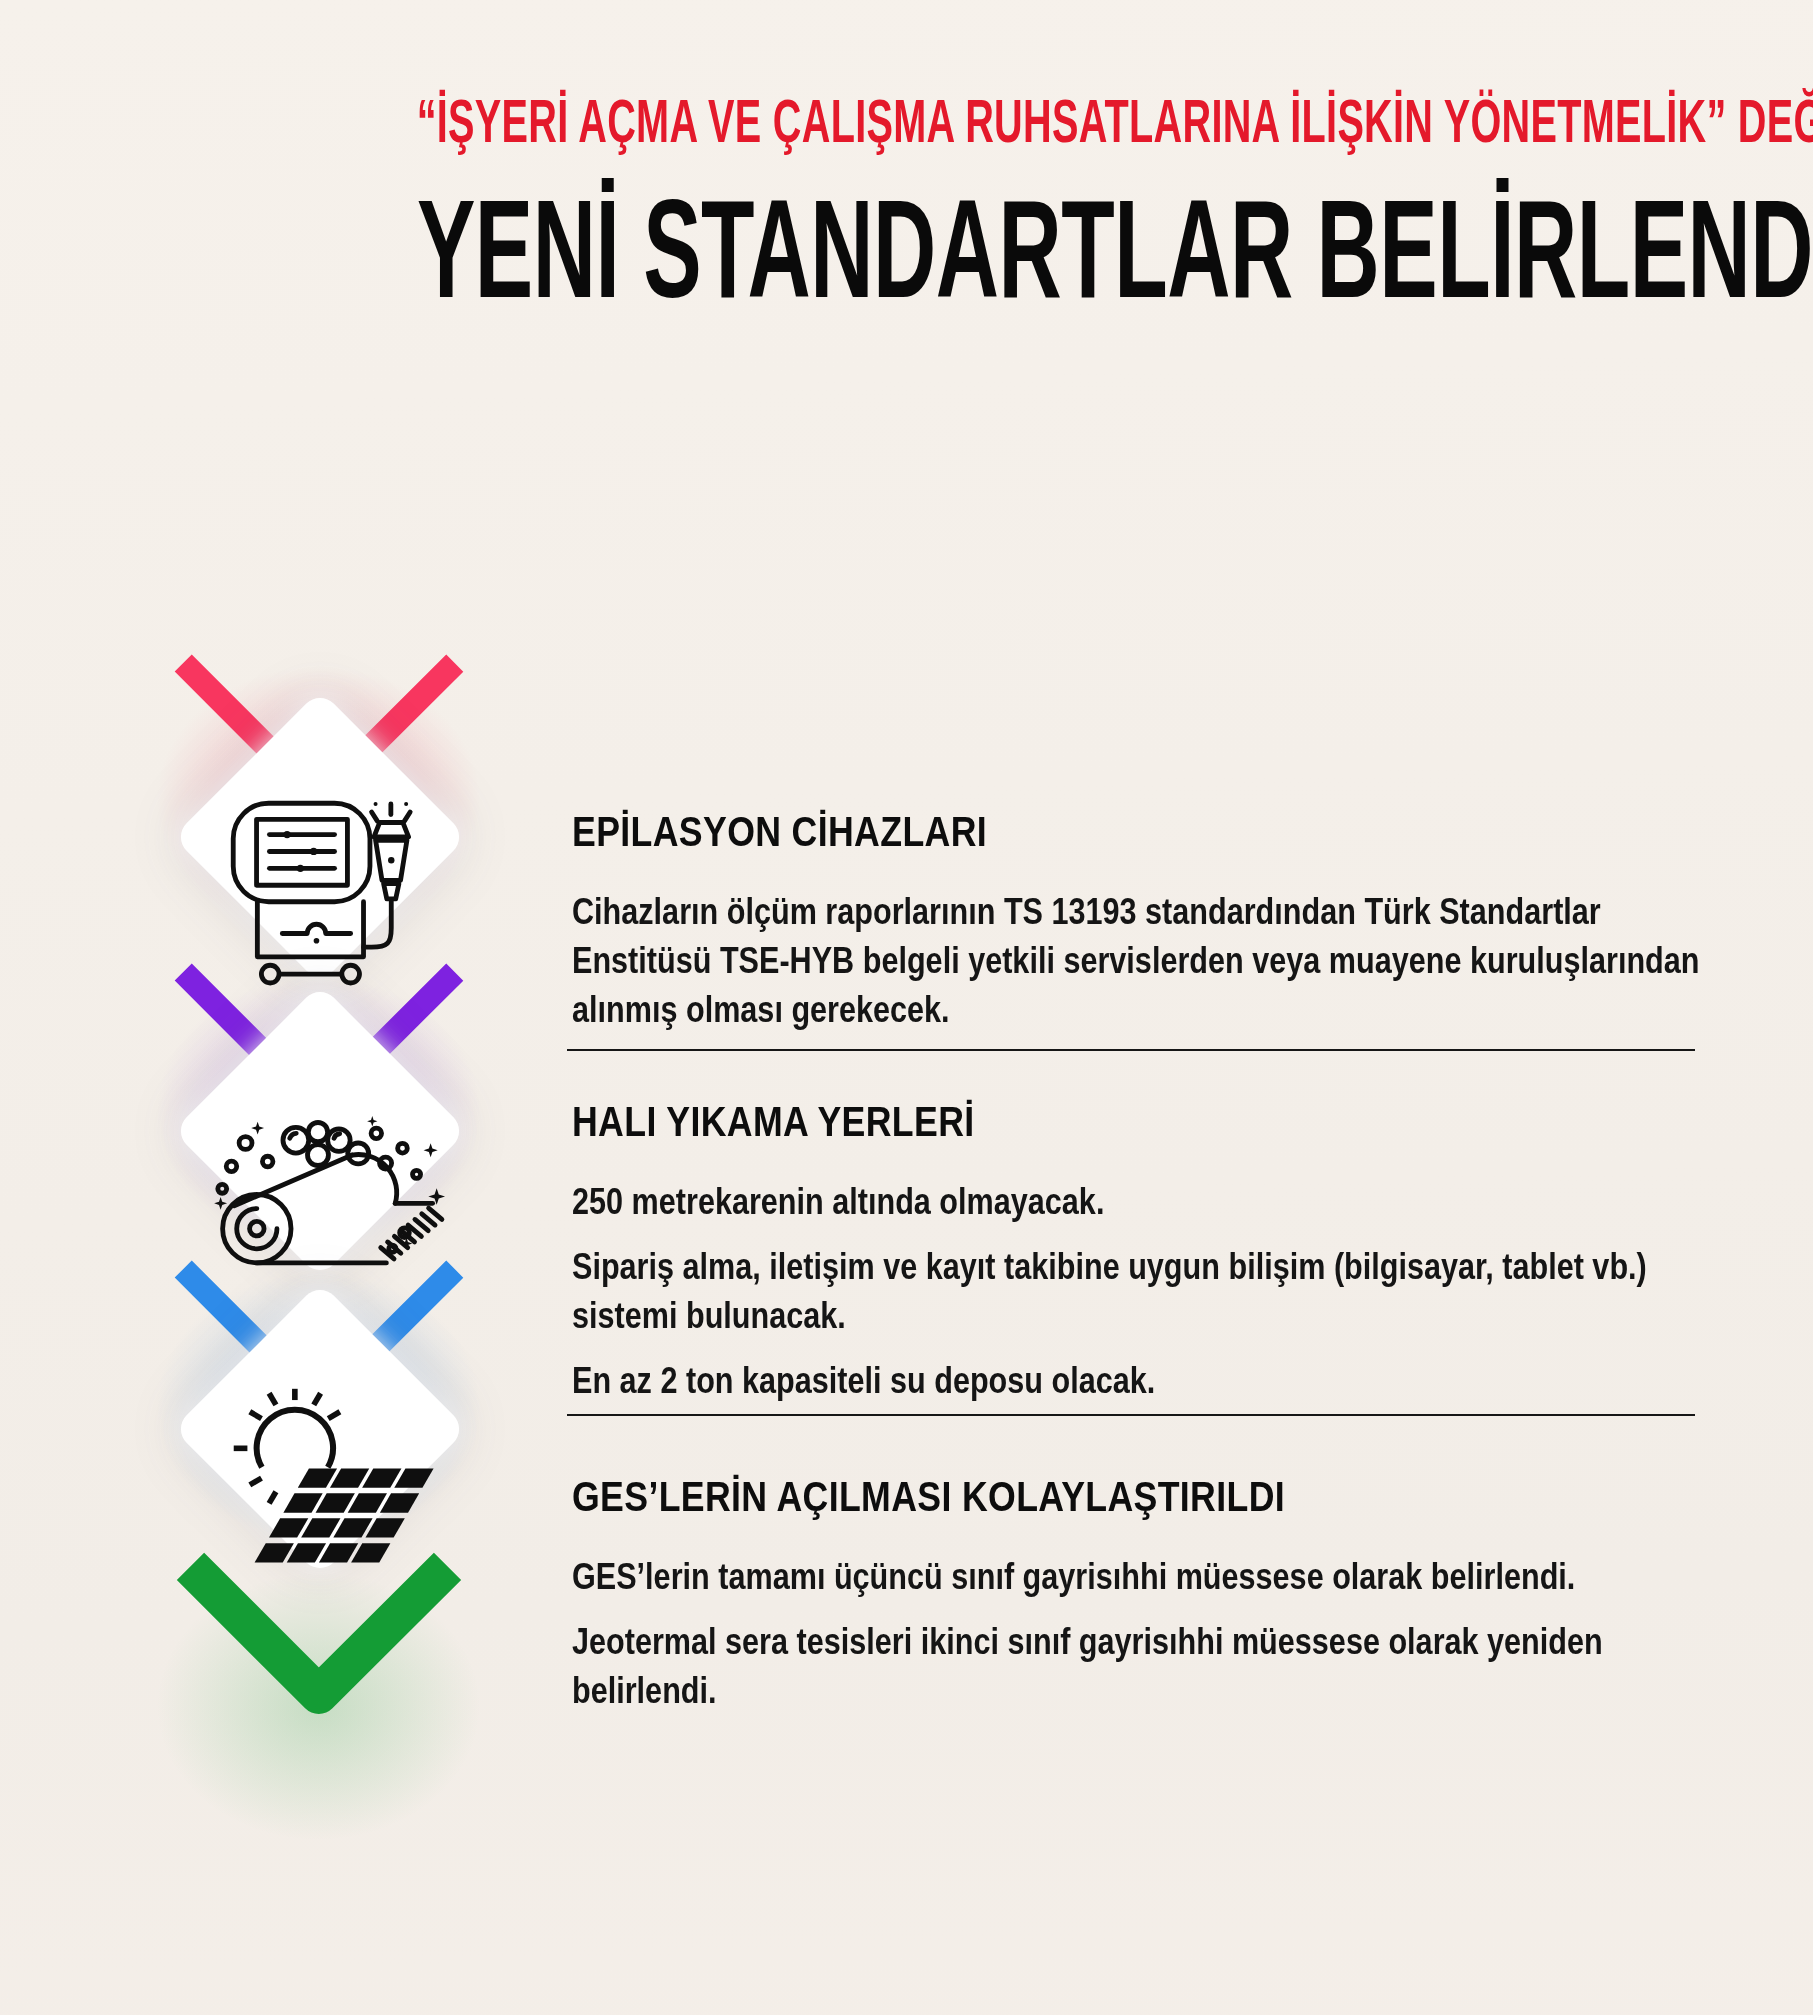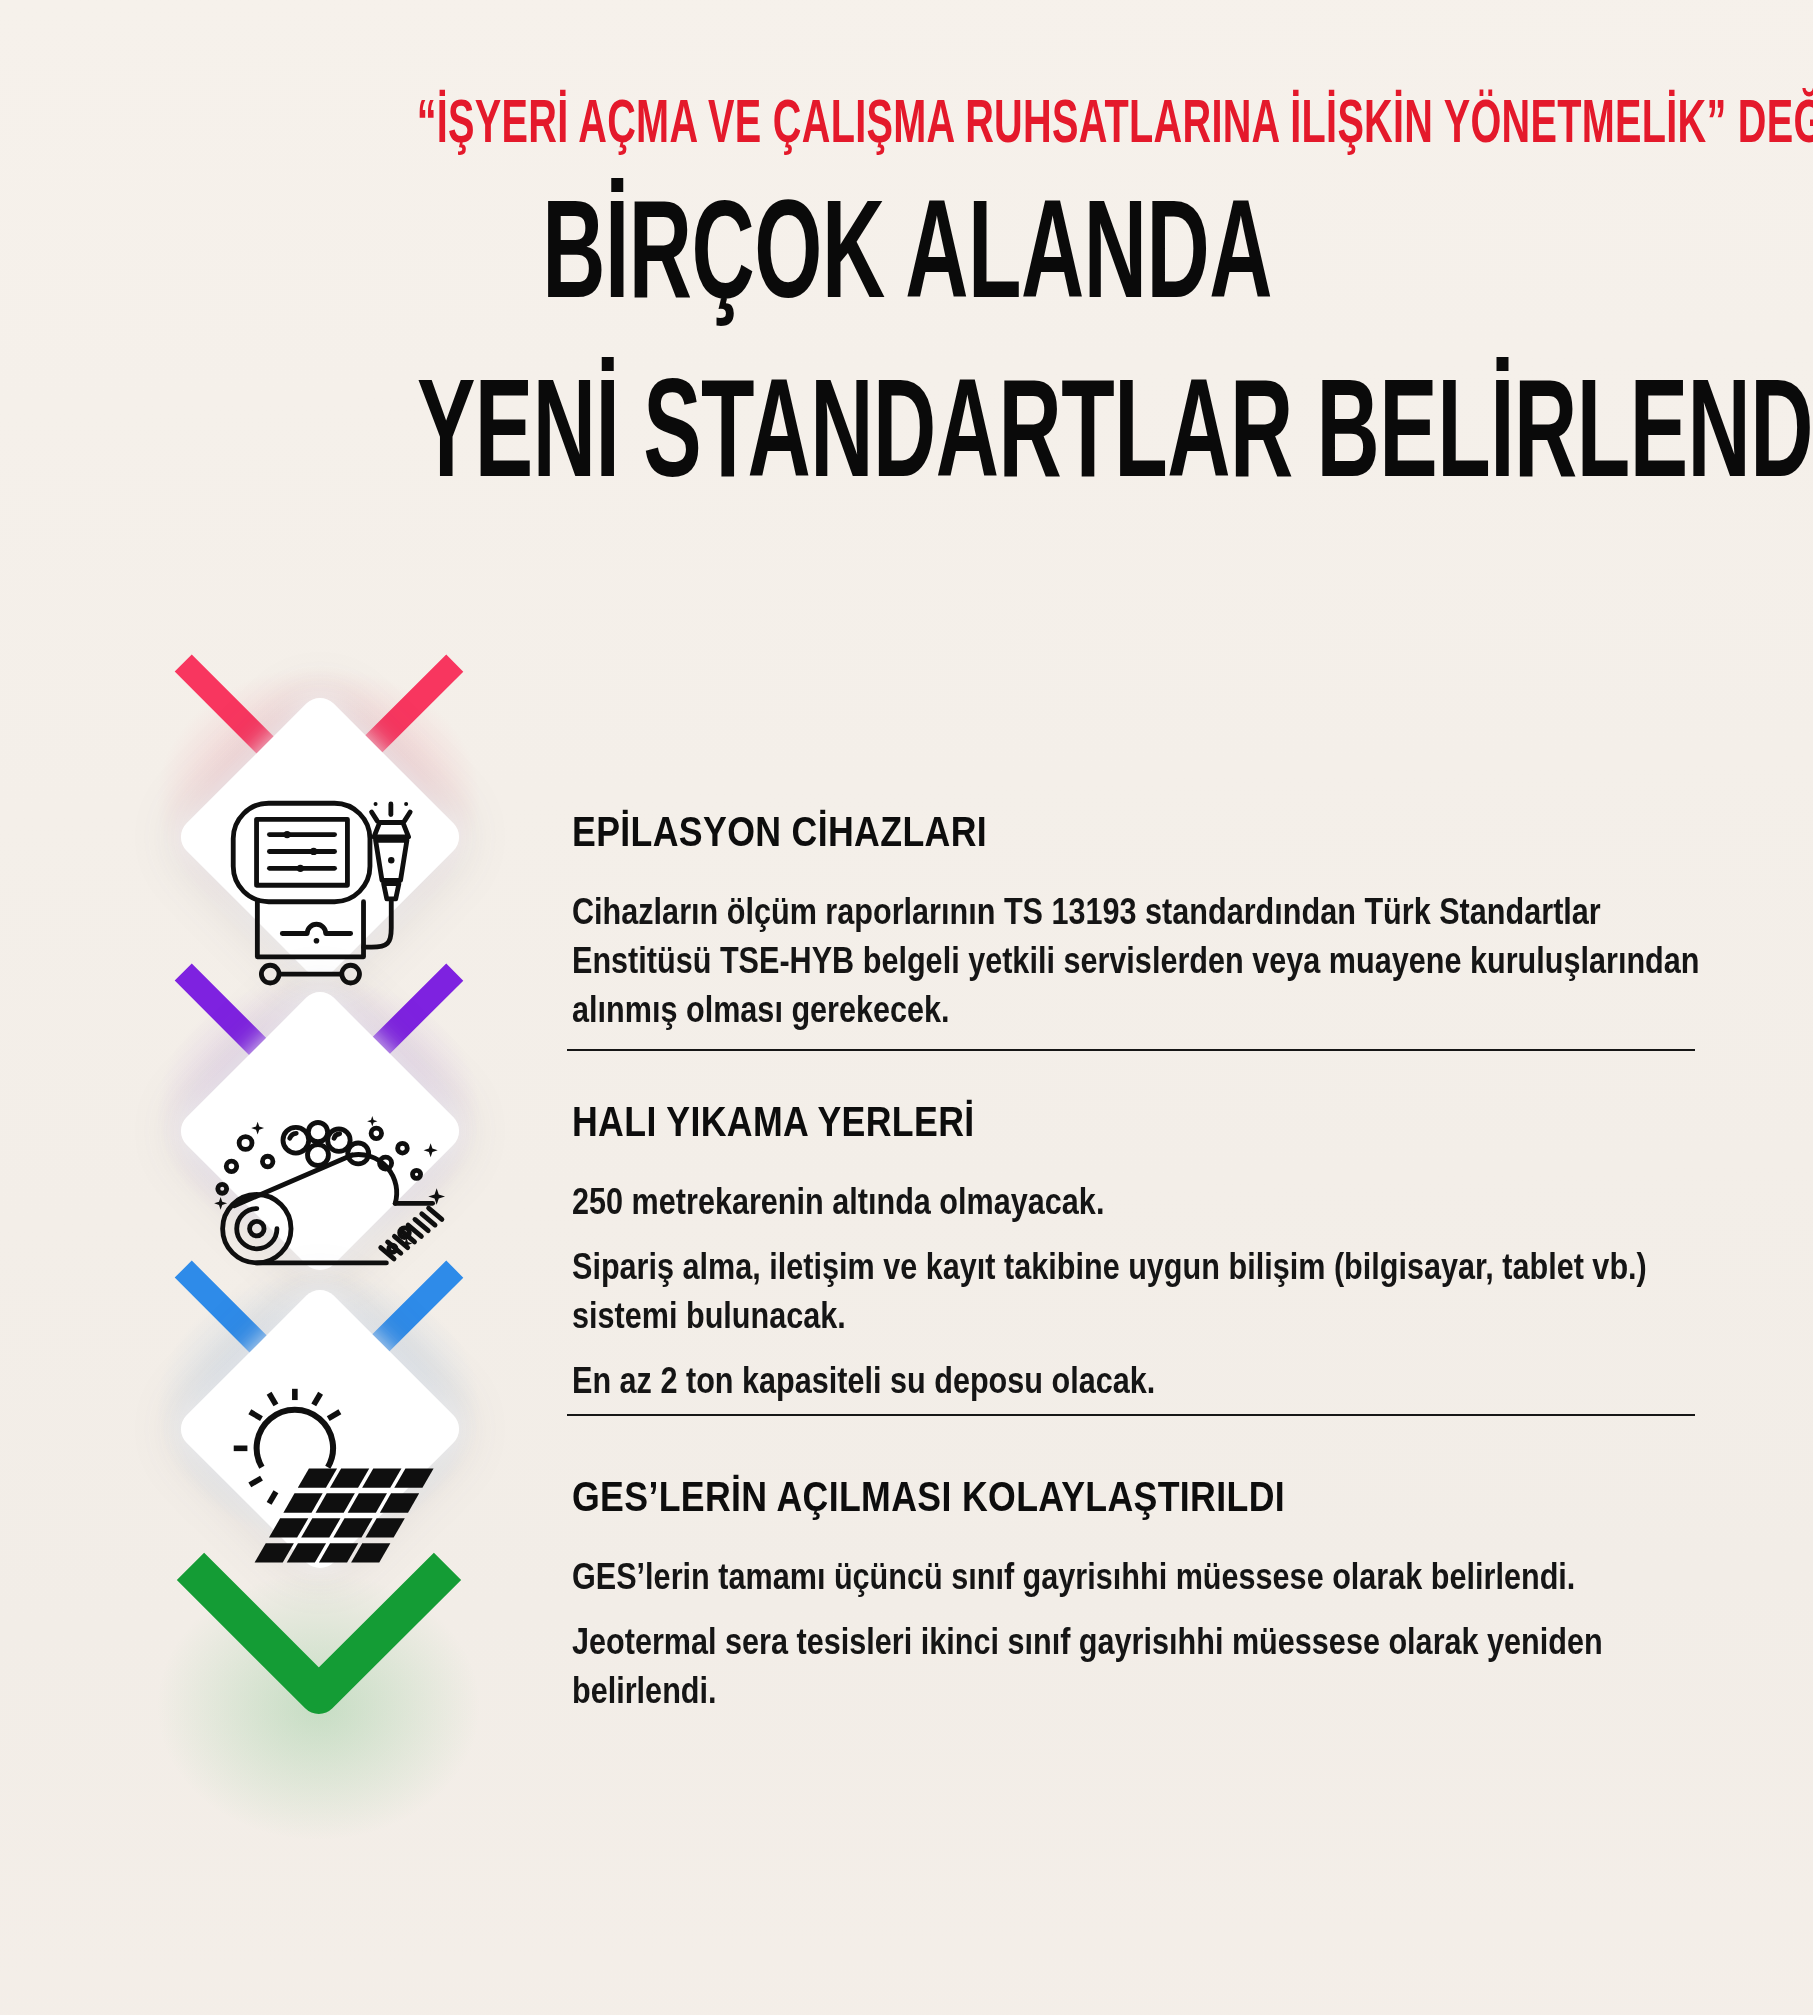--- a/index.html
+++ b/index.html
@@ -43,21 +43,20 @@
 </style>
 </head>
 <body>
 
 <div class="page">
 
   <div class="kicker-wrap">
     <span class="kicker">“İŞYERİ AÇMA VE ÇALIŞMA RUHSATLARINA İLİŞKİN YÖNETMELİK” DEĞİŞTİ</span>
   </div>
   <div class="title-wrap">
-    <span class="title-line"><span>BİRÇOK ALANDA</span></span>
     <span class="title-line"><span>YENİ STANDARTLAR BELİRLENDİ</span></span>
   </div>
 
   <div class="glow glow-pink"></div>
   <div class="glow glow-purple"></div>
   <div class="glow glow-blue"></div>
   <div class="glow glow-green"></div>
 
   <svg class="chev chev-pink" viewBox="0 0 745 440">
     <polyline points="35,35 372,372 710,35" fill="none" stroke-width="60" stroke="#F8365F"></polyline>

